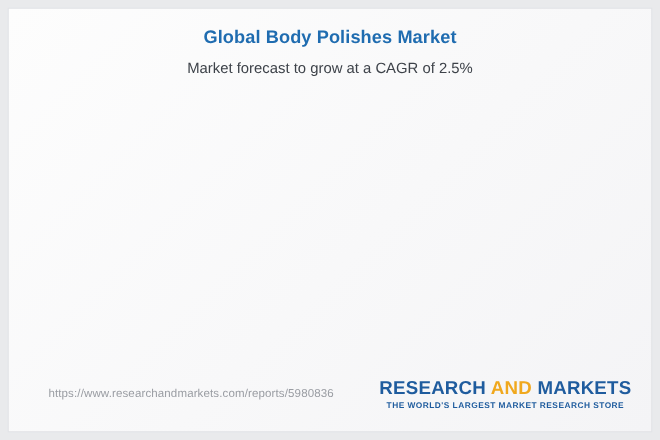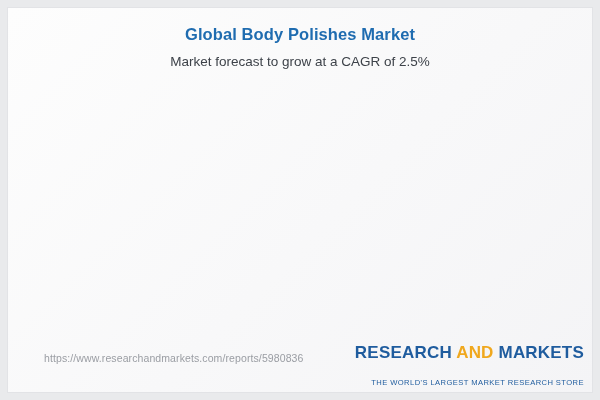--- a/index.html
+++ b/index.html
@@ -77,36 +77,36 @@
     position: absolute;
     left: 22px;
     top: 14px;
     font-size: 10.5px;
     color: #9a9da3;
     letter-spacing: 0.1px;
     padding-left: 14px;
   }
   .logo {
     position: absolute;
-    right: 8px;
+    right: 18px;
     top: 5px;
-    text-align: right;
+    text-align: center;
   }
   .logo-main {
     font-size: 17px;
     font-weight: bold;
     letter-spacing: 0.2px;
     white-space: nowrap;
   }
   .logo-main .blue { color: #1f5c9e; }
   .logo-main .gold { color: #f0a81e; }
   .logo-tag {
-    margin-top: 15px;
+    margin-top: 1px;
     font-size: 7.6px;
-    font-weight: normal;
+    font-weight: bold;
     color: #1f5c9e;
     letter-spacing: 0.42px;
     white-space: nowrap;
   }
 </style>
 </head>
 <body>
 
 <div class="card">
 

